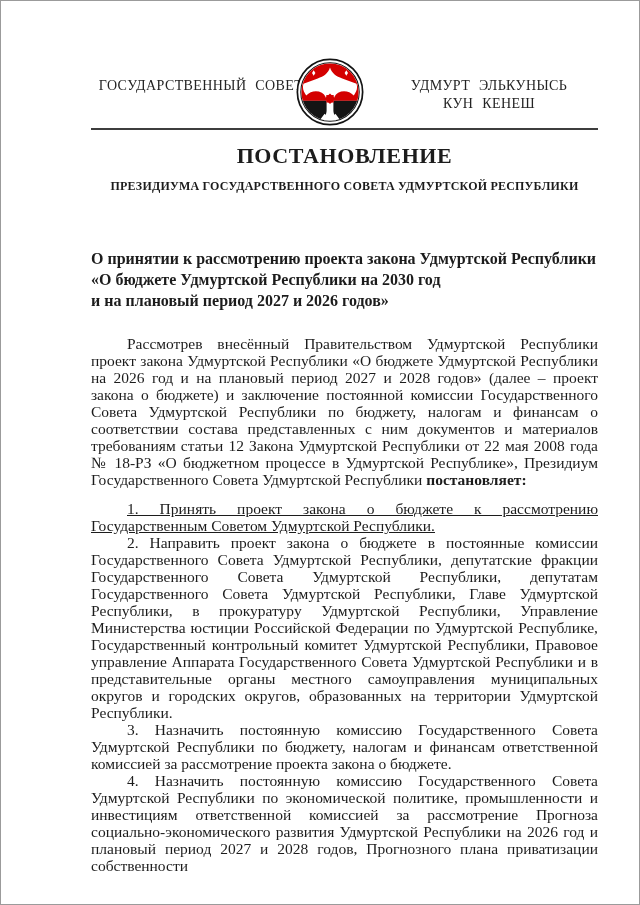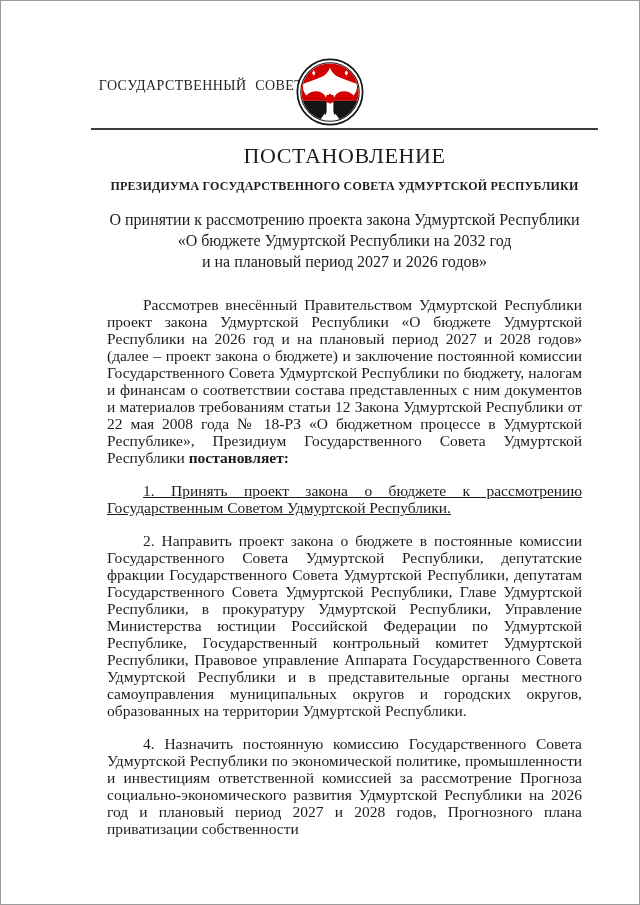--- a/index.html
+++ b/index.html
@@ -18,30 +18,30 @@
   
   .hdr { position:relative; height:70px; }
   .org { position:absolute; top:19px; text-align:center; font-size:14px; line-height:18px;
          letter-spacing:0.4px; word-spacing:5px; color:#242424; }
   .org-left  { left:0;  width:220px; }
   .org-right { left:316px; width:164px; }
   .emblem { position:absolute; left:205px; top:0; width:68px; height:68px; }
 
   .rule { border:none; border-top:2px solid #3d3d3d; margin:0; }
 
-  .title { margin-top:13px; text-align:center; font-weight:normal; font-size:22px;
+  .title { margin-top:13px; text-align:center; font-weight:bold; font-size:22px;
            line-height:26px; letter-spacing:0.6px; }
   .subtitle { margin-top:9px; margin-left:-14px; margin-right:-14px; text-align:center;
               font-weight:bold; font-size:12px; line-height:16px; letter-spacing:0.2px;
               white-space:nowrap; }
-  .subject { margin-top:15px; text-align:center; font-weight:normal; font-size:16px;
+  .subject { margin-top:54px; font-weight:bold; font-size:16px;
              line-height:21px; }
 
   .bodytext { margin-top:24px; font-size:15.5px; line-height:17px; text-align:justify; }
-  .bodytext p { margin:16px; text-indent:36px; }
+  .bodytext p { margin:0; text-indent:36px; }
   .bodytext p.gap { margin-top:12px;text-decoration:underline; }
   .resolve { font-weight:bold; }
 </style>
 </head>
 <body>
 
 <div class="page">
   <div class="content">
 
     <div class="hdr">
@@ -67,34 +67,39 @@
             <rect x="44.5" y="54.5" width="11" height="11" transform="rotate(45 50 60)"></rect>
           </g>
 
           <g fill="#ffffff">
             <path d="M26 18 L28.5 22 L26 26 L23.5 22 Z"></path>
             <path d="M74 18 L76.5 22 L74 26 L71.5 22 Z"></path>
           </g>
         </g>
       </svg>
 
+      <div class="org org-right">
+        <div>УДМУРТ ЭЛЬКУНЫСЬ</div>
+        <div>КУН КЕНЕШ</div>
+      </div>
     </div>
 
     <hr class="rule">
 
     <div class="title">ПОСТАНОВЛЕНИЕ</div>
     <div class="subtitle">ПРЕЗИДИУМА ГОСУДАРСТВЕННОГО СОВЕТА УДМУРТСКОЙ РЕСПУБЛИКИ</div>
 
     <div class="subject">
       <div>О принятии к рассмотрению проекта закона Удмуртской Республики</div>
-      <div>«О бюджете Удмуртской Республики на 2032 год</div>
+      <div>«О бюджете Удмуртской Республики на 2030 год</div>
       <div>и на плановый период 2027 и 2026 годов»</div>
     </div>
 
     <div class="bodytext">
       <p><span>Рассмотрев внесённый Правительством Удмуртской Республики проект закона Удмуртской Республики «О бюджете Удмуртской Республики на 2026 год и на плановый период 2027 и 2028 годов» (далее – проект закона о бюджете) и заключение постоянной комиссии Государственного Совета Удмуртской Республики по бюджету, налогам и финансам о соответствии состава представленных с ним документов и материалов требованиям статьи 12 Закона Удмуртской Республики от 22 мая 2008 года № 18-РЗ «О бюджетном процессе в Удмуртской Республике», Президиум Государственного Совета Удмуртской Республики </span><span class="resolve">постановляет:</span></p>
       <p class="gap">1. Принять проект закона о бюджете к рассмотрению Государственным Советом Удмуртской Республики.</p>
       <p>2. Направить проект закона о бюджете в постоянные комиссии Государственного Совета Удмуртской Республики, депутатские фракции Государственного Совета Удмуртской Республики, депутатам Государственного Совета Удмуртской Республики, Главе Удмуртской Республики, в прокуратуру Удмуртской Республики, Управление Министерства юстиции Российской Федерации по Удмуртской Республике, Государственный контрольный комитет Удмуртской Республики, Правовое управление Аппарата Государственного Совета Удмуртской Республики и в представительные органы местного самоуправления муниципальных округов и городских округов, образованных на территории Удмуртской Республики.</p>
+      <p>3. Назначить постоянную комиссию Государственного Совета Удмуртской Республики по бюджету, налогам и финансам ответственной комиссией за рассмотрение проекта закона о бюджете.</p>
       <p>4. Назначить постоянную комиссию Государственного Совета Удмуртской Республики по экономической политике, промышленности и инвестициям ответственной комиссией за рассмотрение Прогноза социально-экономического развития Удмуртской Республики на 2026 год и плановый период 2027 и 2028 годов, Прогнозного плана приватизации собственности</p>
     </div>
 
   </div>
 </div>
 
 </body></html>

